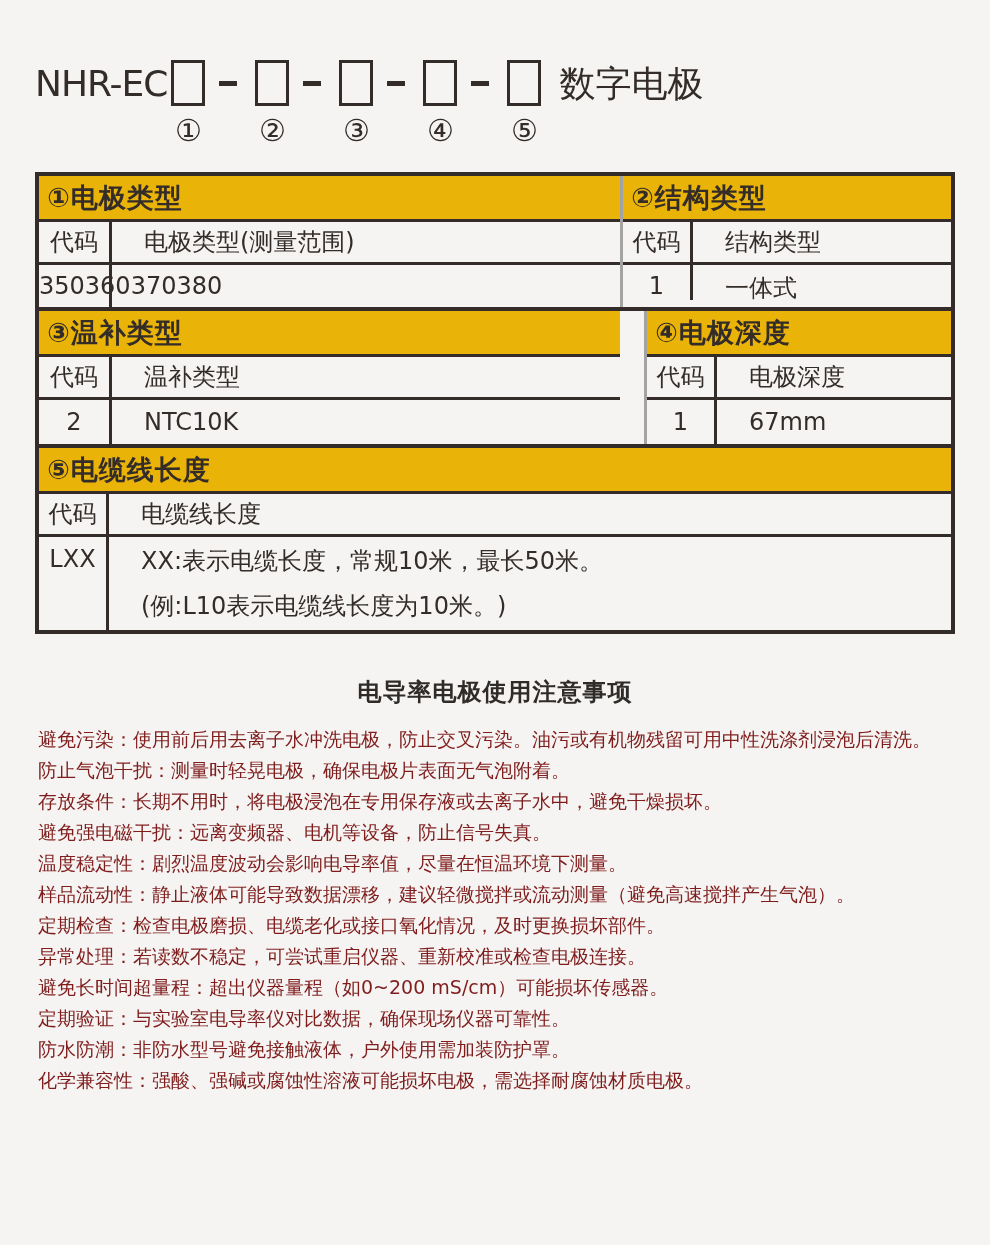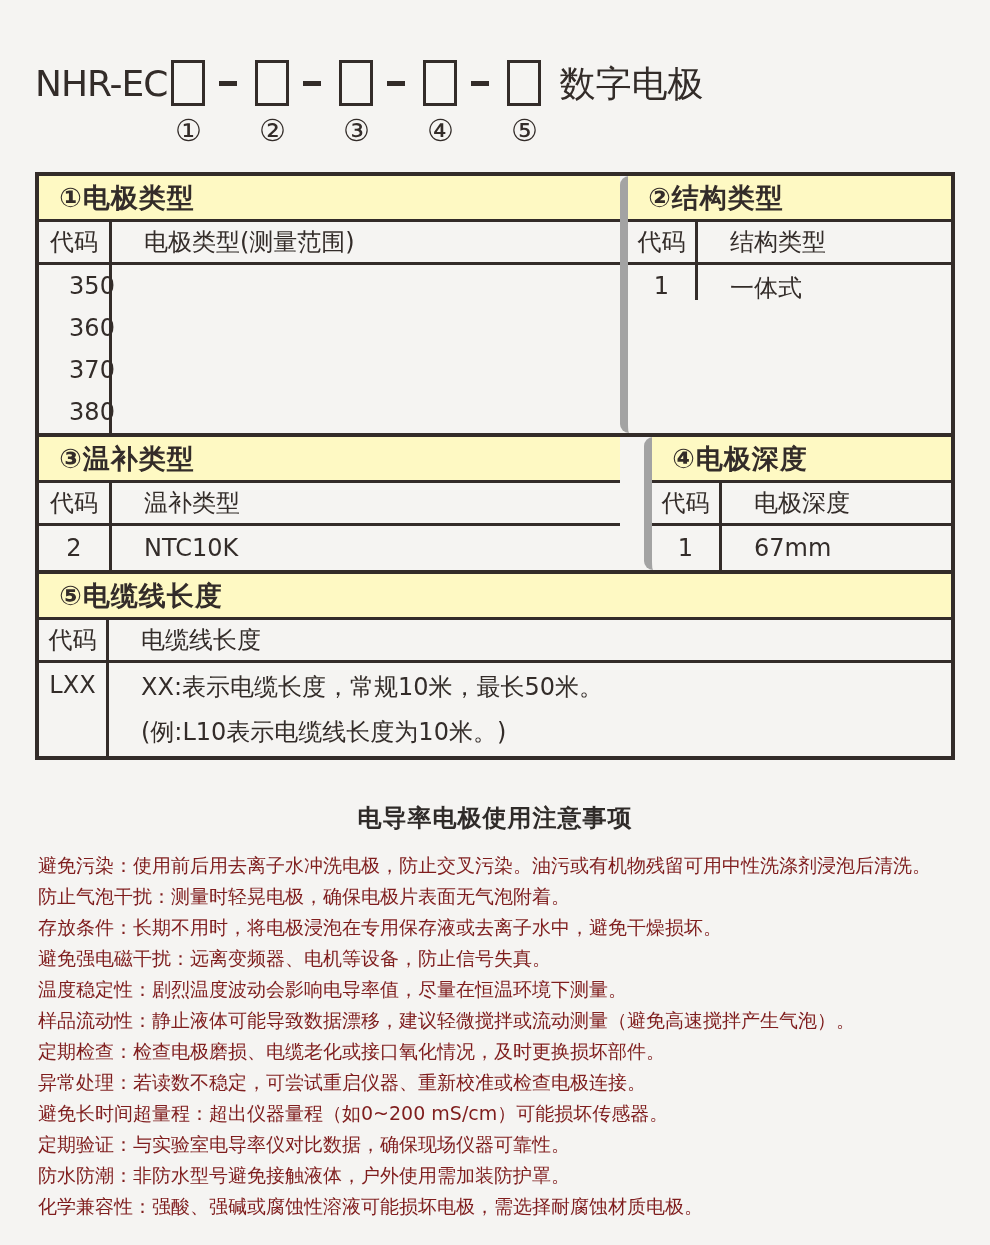--- a/index.html
+++ b/index.html
@@ -20,36 +20,36 @@
   .circ-num{margin-top:8px;font-size:30px;line-height:34px;color:#332c29;}
   .dash{width:18px;height:5px;background:#332c29;margin:21px 14px 0 14px;flex:none;}
   .model-suffix{font-size:36px;line-height:48px;margin-left:18px;font-weight:500;white-space:nowrap;}
 
   
   .spec-table{margin:24px 0 0 35px;width:920px;border:4px solid #332c29;box-sizing:border-box;}
   .band{display:flex;}
   .band + .band{border-top:4px solid #332c29;gap:24px;}
   .sec{display:flex;flex-direction:column;box-sizing:border-box;}
   .sec-left{width:581px;flex:none;}
-  .sec-right{flex:1;border-left:8px solid #a3a3a3;border-radius:9px;}
+  .sec-right{flex:1;border-left:3px solid #a3a3a3;}
   .sec-full{width:100%;}
   .sec-hdr{
     height:46px;box-sizing:border-box;display:flex;align-items:center;
-    padding-left:20px;font-size:27px;font-weight:700;letter-spacing:1px;
-    background:#fef9c3;border-bottom:3px solid #332c29;
+    padding-left:8px;font-size:27px;font-weight:700;letter-spacing:1px;
+    background:#eab308;border-bottom:3px solid #332c29;
   }
   .row{display:flex;box-sizing:border-box;}
   .colhdr{height:43px;border-bottom:3px solid #332c29;}
   .cell{box-sizing:border-box;display:flex;align-items:center;font-size:24px;}
   .code{justify-content:center;flex:none;border-right:3px solid #332c29;}
   .w-codeL{width:73px;}
   .w-codeR{width:70px;}
   .desc{padding-left:12px;flex:1;margin-left:20px;}
   .datablock{display:flex;flex:1;}
-  .codecol{flex:none;display:flex;flex-direction:column;border-right:3px solid #332c29;box-sizing:border-box;padding-left:36px;}
+  .codecol{flex:none;display:flex;flex-direction:row;border-right:3px solid #332c29;box-sizing:border-box;}
   .desccol{flex:1;display:flex;flex-direction:column;}
   .line42{height:42px;display:flex;align-items:center;font-size:24px;box-sizing:border-box;}
   .codecol .line42{justify-content:center;}
   .desccol .line42{padding-left:12px;}
   .r44{height:44px;}
   .tall-row{flex:1;align-items:flex-start;}
   .tall-row .cell{align-items:flex-start;padding-top:7px;}
   .r93{height:93px;}
   .lxx-code{align-items:flex-start;padding-top:8px;}
   .lxx-desc{flex-direction:column;align-items:flex-start;justify-content:flex-start;padding-top:2px;}

